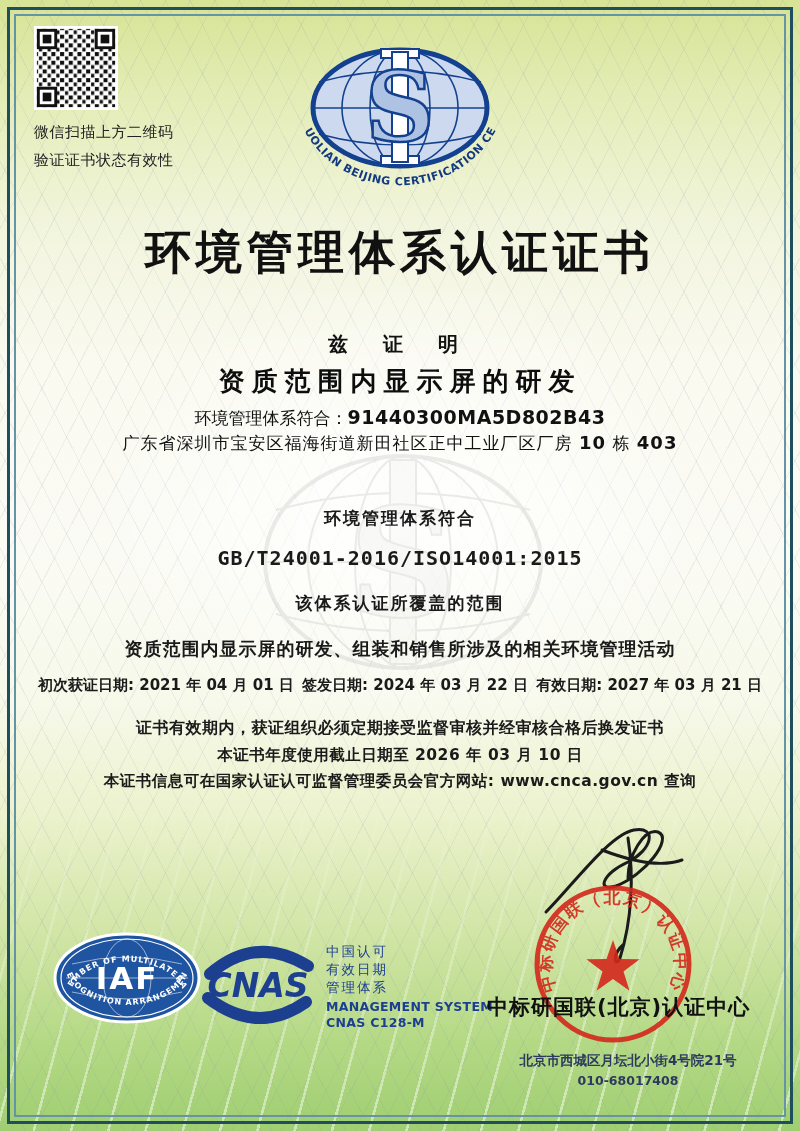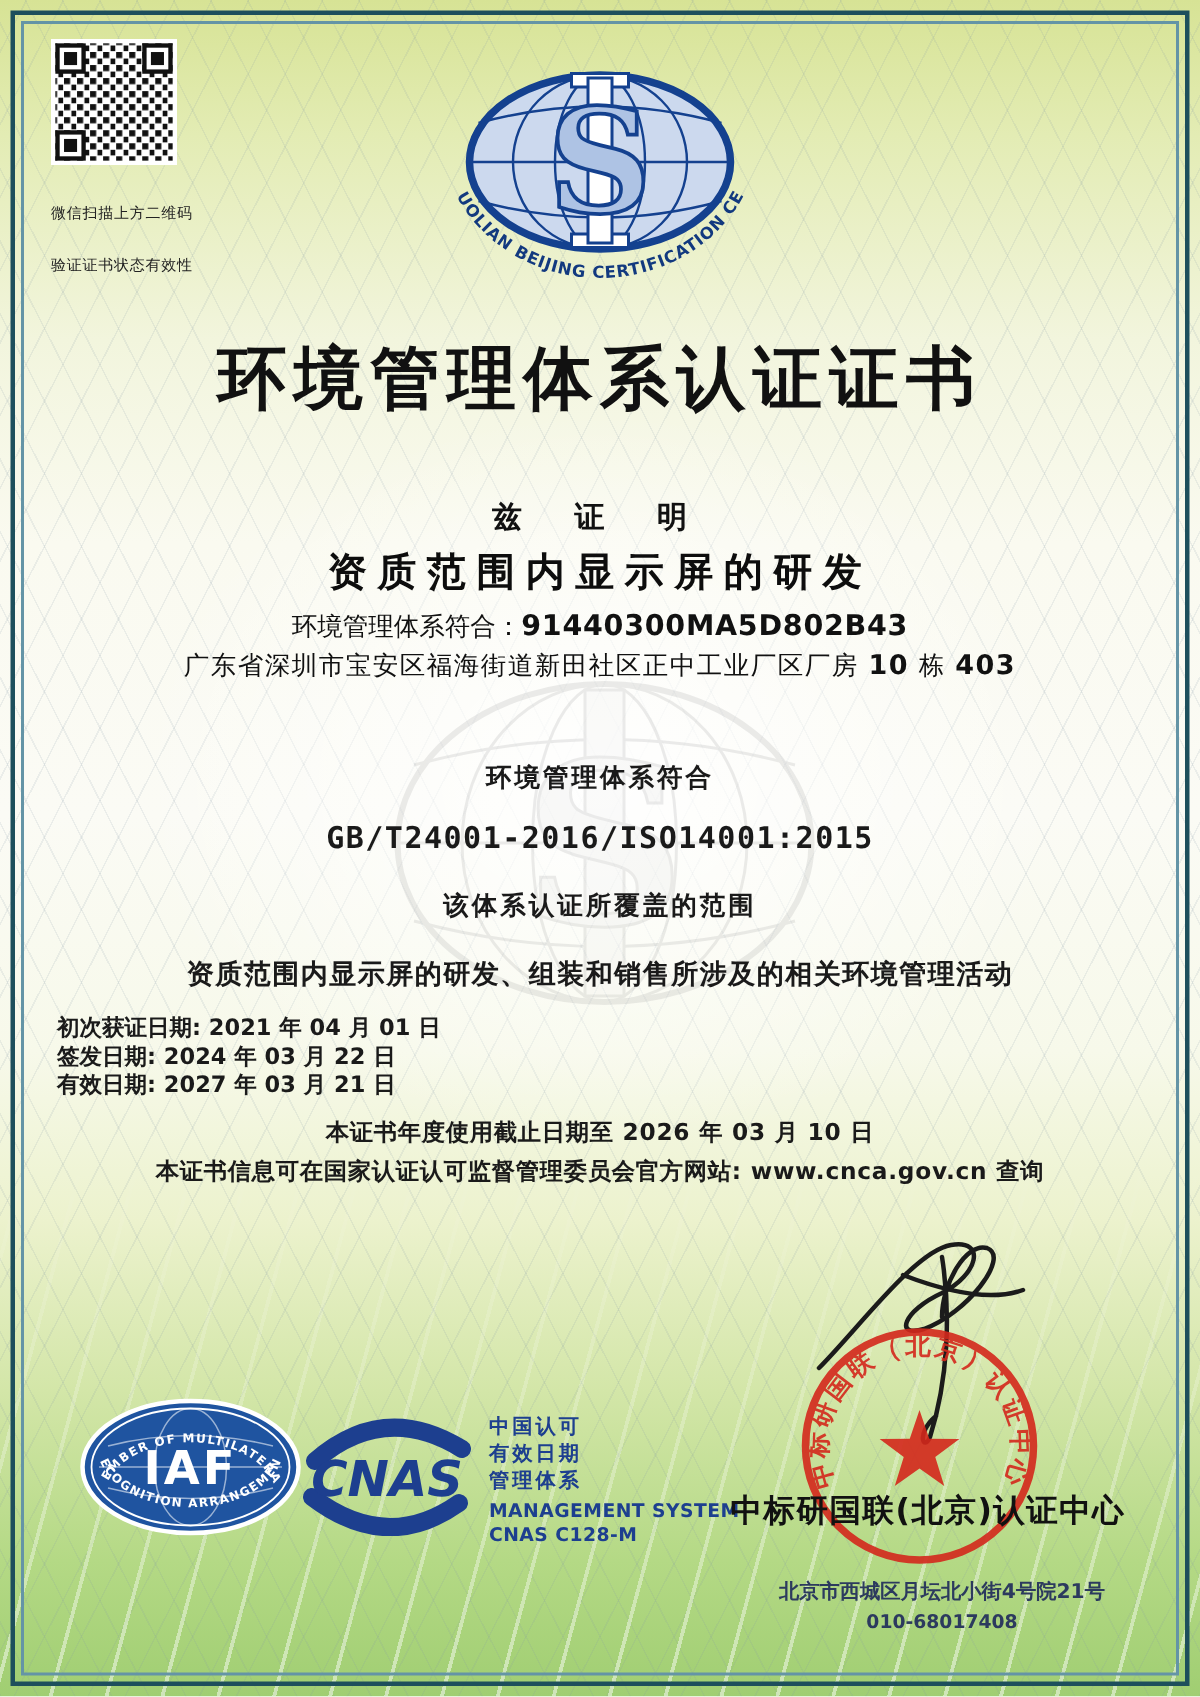--- a/index.html
+++ b/index.html
@@ -11,38 +11,38 @@
   .layer{position:absolute;inset:0;pointer-events:none;}
   .hatch1{background:repeating-linear-gradient(63deg,rgba(128,148,164,.13) 0 1px,transparent 1px 22px);}
   .hatch2{background:repeating-linear-gradient(-63deg,rgba(128,148,164,.13) 0 1px,transparent 1px 22px);}
   .streaks{background:repeating-linear-gradient(105deg,rgba(255,255,255,.5) 0 2.5px,transparent 2.5px 36px);
     -webkit-mask:linear-gradient(180deg,transparent 0 68%,#000 100%);mask:linear-gradient(180deg,transparent 0 68%,#000 100%);}
   .center-glow{background:radial-gradient(ellipse 430px 340px at 50% 46%,rgba(255,255,255,.95),rgba(255,255,255,0) 72%);}
   .frame-outer{position:absolute;inset:7px;border:3px solid #1d4f5c;}
   .frame-inner{position:absolute;inset:14px;border:2px solid #6494a6;}
   .abs{position:absolute;}
   .ctr{left:0;right:0;text-align:center;}
-  .qr-captions div{font-size:10px;color:#222;margin-top:21px;letter-spacing:.5px;}
+  .qr-captions div{font-size:15px;color:#222;margin-top:9px;letter-spacing:.5px;}
   .title{font-size:46px;font-weight:800;letter-spacing:5px;color:#111;}
   .regline{font-size:16px;text-align:right;padding-right:58px;}
   .regline .lbl{font-weight:700;color:#222;}
   .regline .num{font-family:"DejaVu Serif",serif;font-size:17px;color:#111;letter-spacing:1px;}
   .certify{font-size:20px;font-weight:600;letter-spacing:14px;color:#111;}
   .company{font-size:26px;font-weight:600;letter-spacing:7px;color:#0d0d0d;}
   .credit{font-size:17px;color:#111;}
   .credit .code{font-weight:700;font-size:19px;letter-spacing:.5px;}
   .addr{font-size:17px;color:#111;letter-spacing:1px;}
   .addr b{font-size:18px;}
   .sysline{font-size:17px;font-weight:600;letter-spacing:2px;}
   .standard{font-size:20px;font-weight:700;letter-spacing:1px;font-family:"DejaVu Sans Mono",monospace;}
   .scopelabel{font-size:17px;font-weight:700;letter-spacing:2px;}
   .scopetext{font-size:18px;font-weight:700;letter-spacing:1px;}
-  .dates{display:flex;justify-content:space-between;padding:0 38px;font-size:15px;font-weight:600;flex-direction:column;}
+  .dates{display:flex;justify-content:space-between;padding:0 38px;font-size:15px;font-weight:600;}
   .note{font-size:15.5px;font-weight:600;letter-spacing:.5px;}
-  .cnas-cn{font-size:13.5px;font-weight:700;color:#1d3f8f;line-height:18px;letter-spacing:2px;}
+  .cnas-cn{font-size:13.5px;font-weight:400;color:#1d3f8f;line-height:18px;letter-spacing:2px;}
   .cnas-en{font-size:12.5px;font-weight:800;color:#1d3f8f;line-height:16px;letter-spacing:.3px;}
   .issuer{font-size:21px;font-weight:600;color:#111;letter-spacing:1px;}
   .footer-addr{width:320px;text-align:center;color:#2c3a5e;}
   .footer-addr .l1{font-size:13.5px;font-weight:700;}
   .footer-addr .l2{font-size:12.5px;font-weight:700;margin-top:3px;}
 </style>
 </head>
 <body>
 
 <div class="page">
@@ -126,20 +126,21 @@
   <div class="abs ctr standard" style="top:546px;">GB/T24001-2016/ISO14001:2015</div>
   <div class="abs ctr scopelabel" style="top:592px;">该体系认证所覆盖的范围</div>
   <div class="abs ctr scopetext" style="top:637px;">资质范围内显示屏的研发、组装和销售所涉及的相关环境管理活动</div>
 
   <div class="abs dates" style="top:676px;left:0;right:0;">
     <span>初次获证日期: 2021 年 04 月 01 日</span>
     <span>签发日期: 2024 年 03 月 22 日</span>
     <span>有效日期: 2027 年 03 月 21 日</span>
   </div>
 
+  <div class="abs ctr note" style="top:718px;font-size:16px;">证书有效期内，获证组织必须定期接受监督审核并经审核合格后换发证书</div>
   <div class="abs ctr note" style="top:745px;">本证书年度使用截止日期至 2026 年 03 月 10 日</div>
   <div class="abs ctr note" style="top:771px;">本证书信息可在国家认证认可监督管理委员会官方网站: www.cnca.gov.cn 查询</div>
 
   <svg class="abs" style="left:532px;top:816px;" width="180" height="150" viewBox="0 0 180 150">
     <path d="M14,96 C40,70 78,18 102,14 C126,10 120,34 96,46 C70,58 64,76 84,70 C112,60 142,22 126,16 C112,12 96,40 96,62
              M70,34 C96,44 128,52 150,44
              M96,22 C102,60 100,104 88,142 C84,152 78,140 92,128" fill="none" stroke="#1b1b1b" stroke-width="3" stroke-linecap="round"></path>
   </svg>
 
   <svg class="abs" style="left:518px;top:876px;opacity:.9;" width="190" height="170" viewBox="0 0 190 170">

